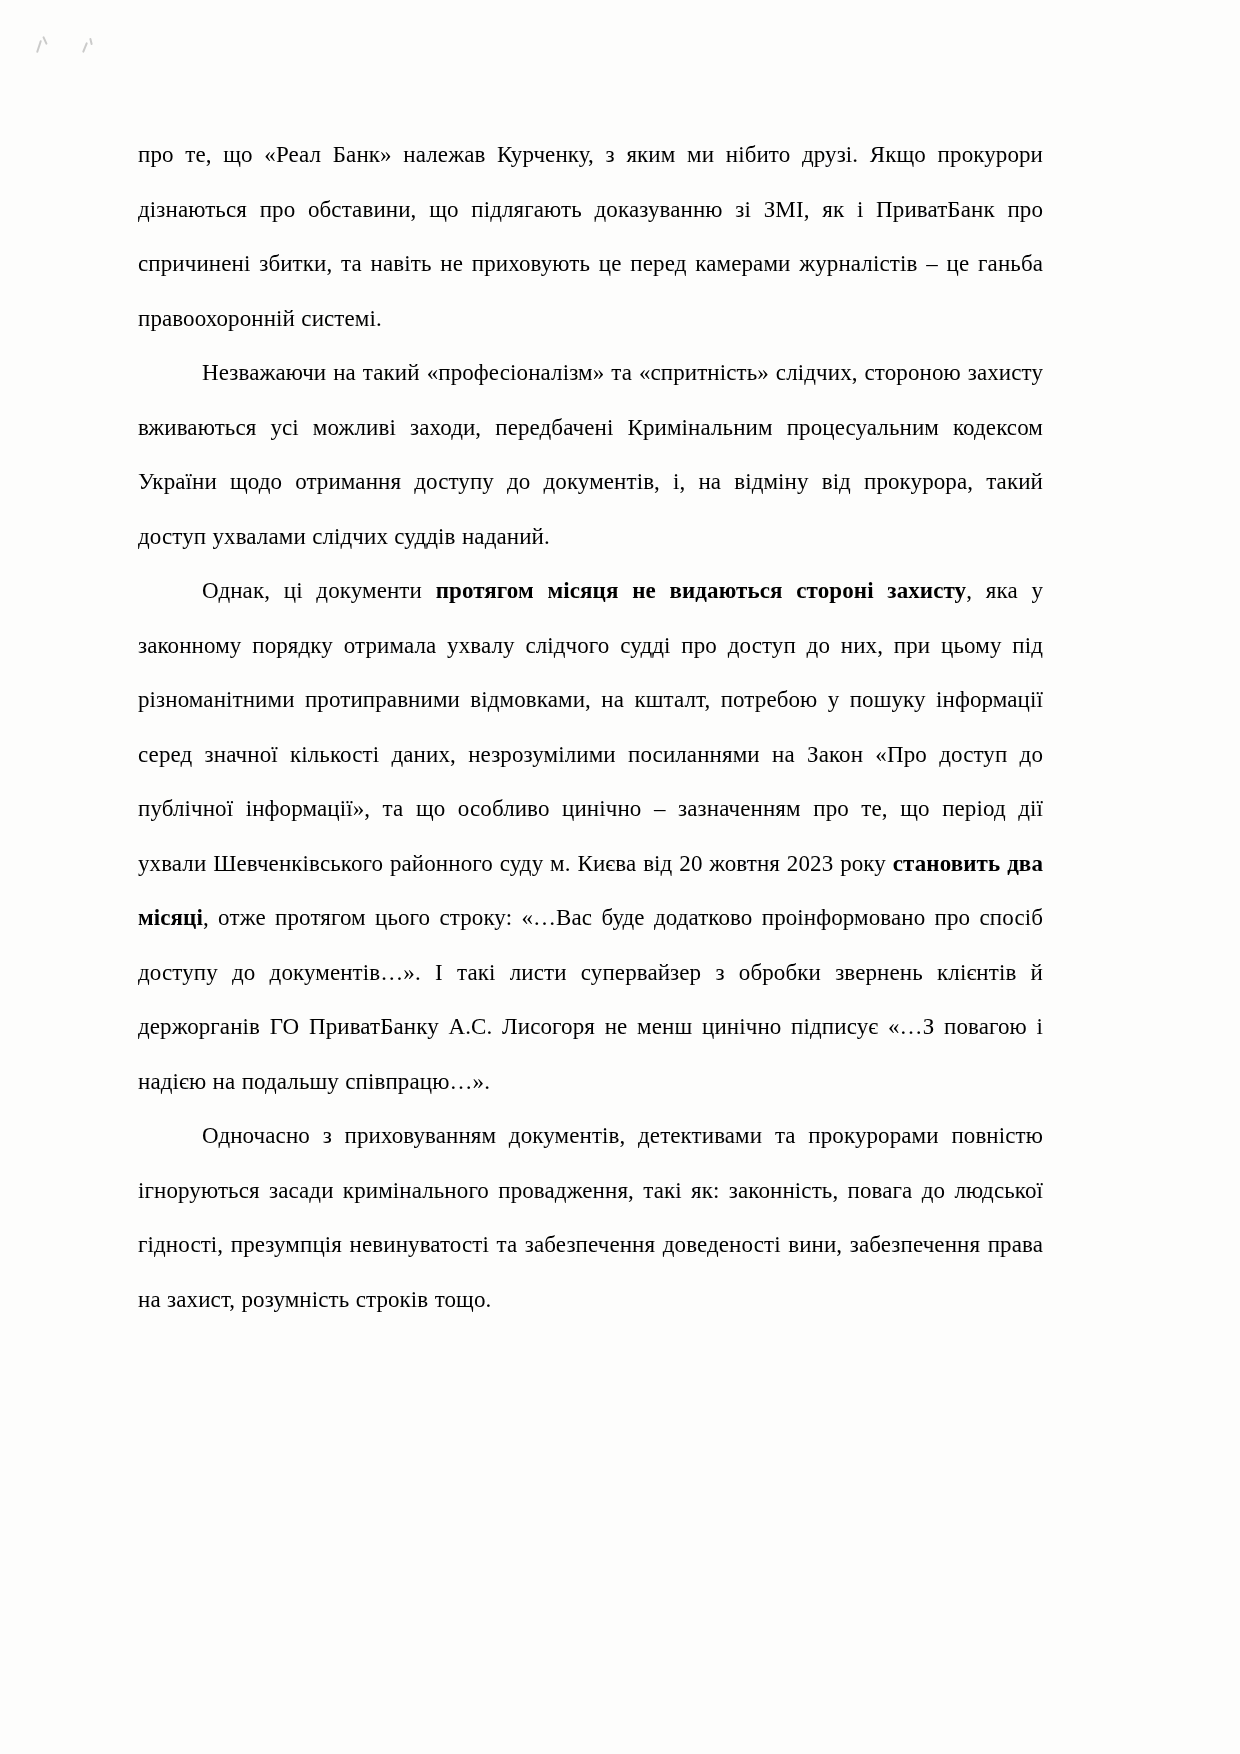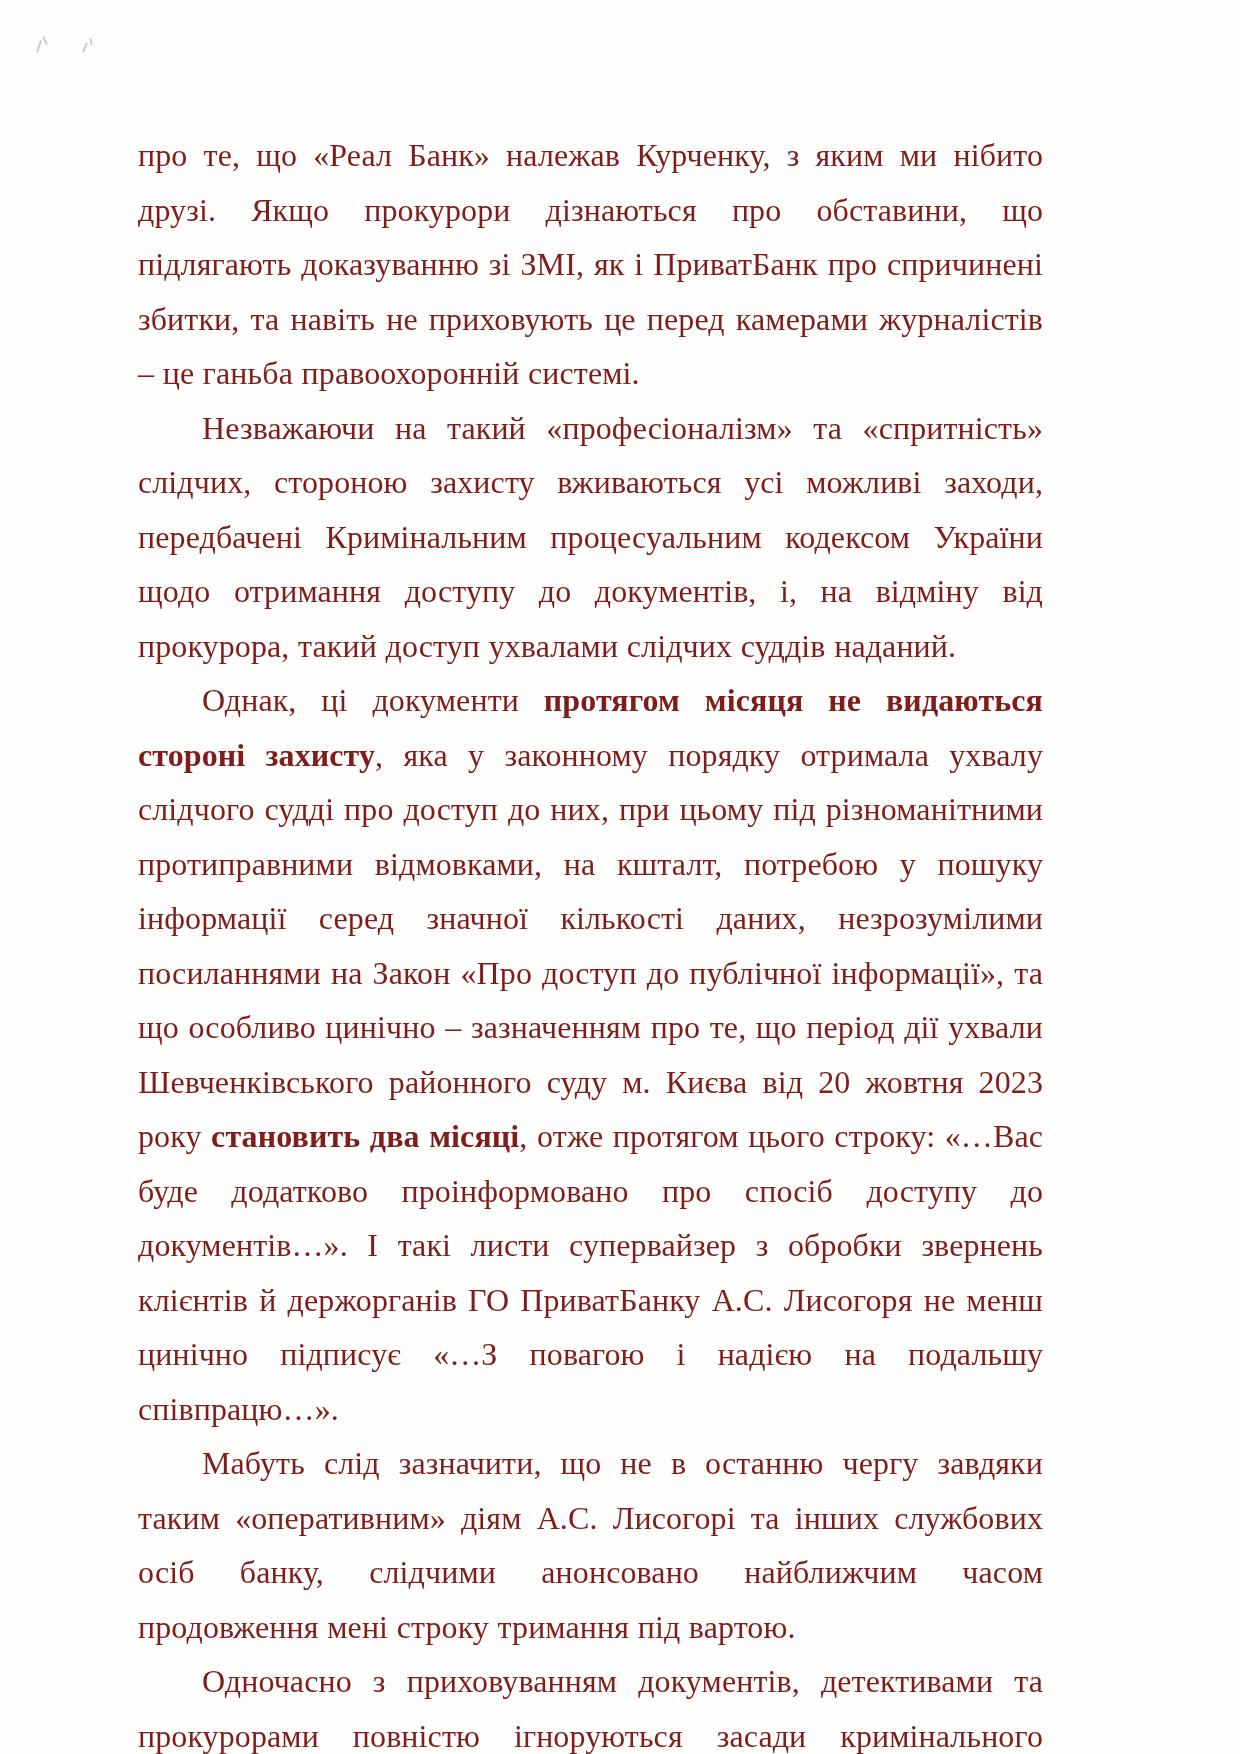--- a/index.html
+++ b/index.html
@@ -54,25 +54,25 @@
     left: 138px;
     top: 128px;
     width: 905px;
   }
 
   p.para {
     margin: 0 0 0 0;
     text-align: justify;
     text-justify: inter-word;
     text-indent: 64px;
-    font-size: 32px;
+    font-size: 23px;
     line-height: 54.5px;
     letter-spacing: 0.1px;
     word-spacing: 0.5px;
-    color: #7f1d1d;
+    color: #000000;
   }
   p.para.no-indent {
     text-indent: 0;
   }
   b.em {
     font-weight: 700;
   }
   
   #doc-body {
     text-rendering: optimizeLegibility;
@@ -85,18 +85,17 @@
 
   <span class="scan-mark mark-a"></span>
   <span class="scan-mark mark-a2"></span>
   <span class="scan-mark mark-b"></span>
   <span class="scan-mark mark-c"></span>
 
   <div id="doc-body">
     <p class="para no-indent">про те, що «Реал Банк» належав Курченку, з яким ми нібито друзі. Якщо прокурори дізнаються про обставини, що підлягають доказуванню зі ЗМІ, як і ПриватБанк про спричинені збитки, та навіть не приховують це перед камерами журналістів – це ганьба правоохоронній системі.</p>
     <p class="para">Незважаючи на такий «професіоналізм» та «спритність» слідчих, стороною захисту вживаються усі можливі заходи, передбачені Кримінальним процесуальним кодексом України щодо отримання доступу до документів, і, на відміну від прокурора, такий доступ ухвалами слідчих суддів наданий.</p>
     <p class="para">Однак, ці документи <b class="em">протягом місяця не видаються стороні захисту</b>, яка у законному порядку отримала ухвалу слідчого судді про доступ до них, при цьому під різноманітними протиправними відмовками, на кшталт, потребою у пошуку інформації серед значної кількості даних, незрозумілими посиланнями на Закон «Про доступ до публічної інформації», та що особливо цинічно – зазначенням про те, що період дії ухвали Шевченківського районного суду м. Києва від 20 жовтня 2023 року <b class="em">становить два місяці</b>, отже протягом цього строку: «…Вас буде додатково проінформовано про спосіб доступу до документів…».   І такі листи супервайзер з обробки звернень клієнтів й держорганів ГО ПриватБанку А.С. Лисогоря не менш цинічно підписує «…З повагою і надією на подальшу співпрацю…».</p>
-    <p class="para">Мабуть слід зазначити, що не в останню чергу завдяки таким «оперативним» діям А.С. Лисогорі та інших службових осіб банку, слідчими анонсовано найближчим часом продовження мені строку тримання під вартою.</p>
     <p class="para">Одночасно з приховуванням документів, детективами та прокурорами повністю ігноруються засади кримінального провадження, такі як: законність, повага до людської гідності, презумпція невинуватості та забезпечення доведеності вини, забезпечення права на захист, розумність строків тощо.</p>
 
   </div>
 
 </div>
 
 </body></html>

